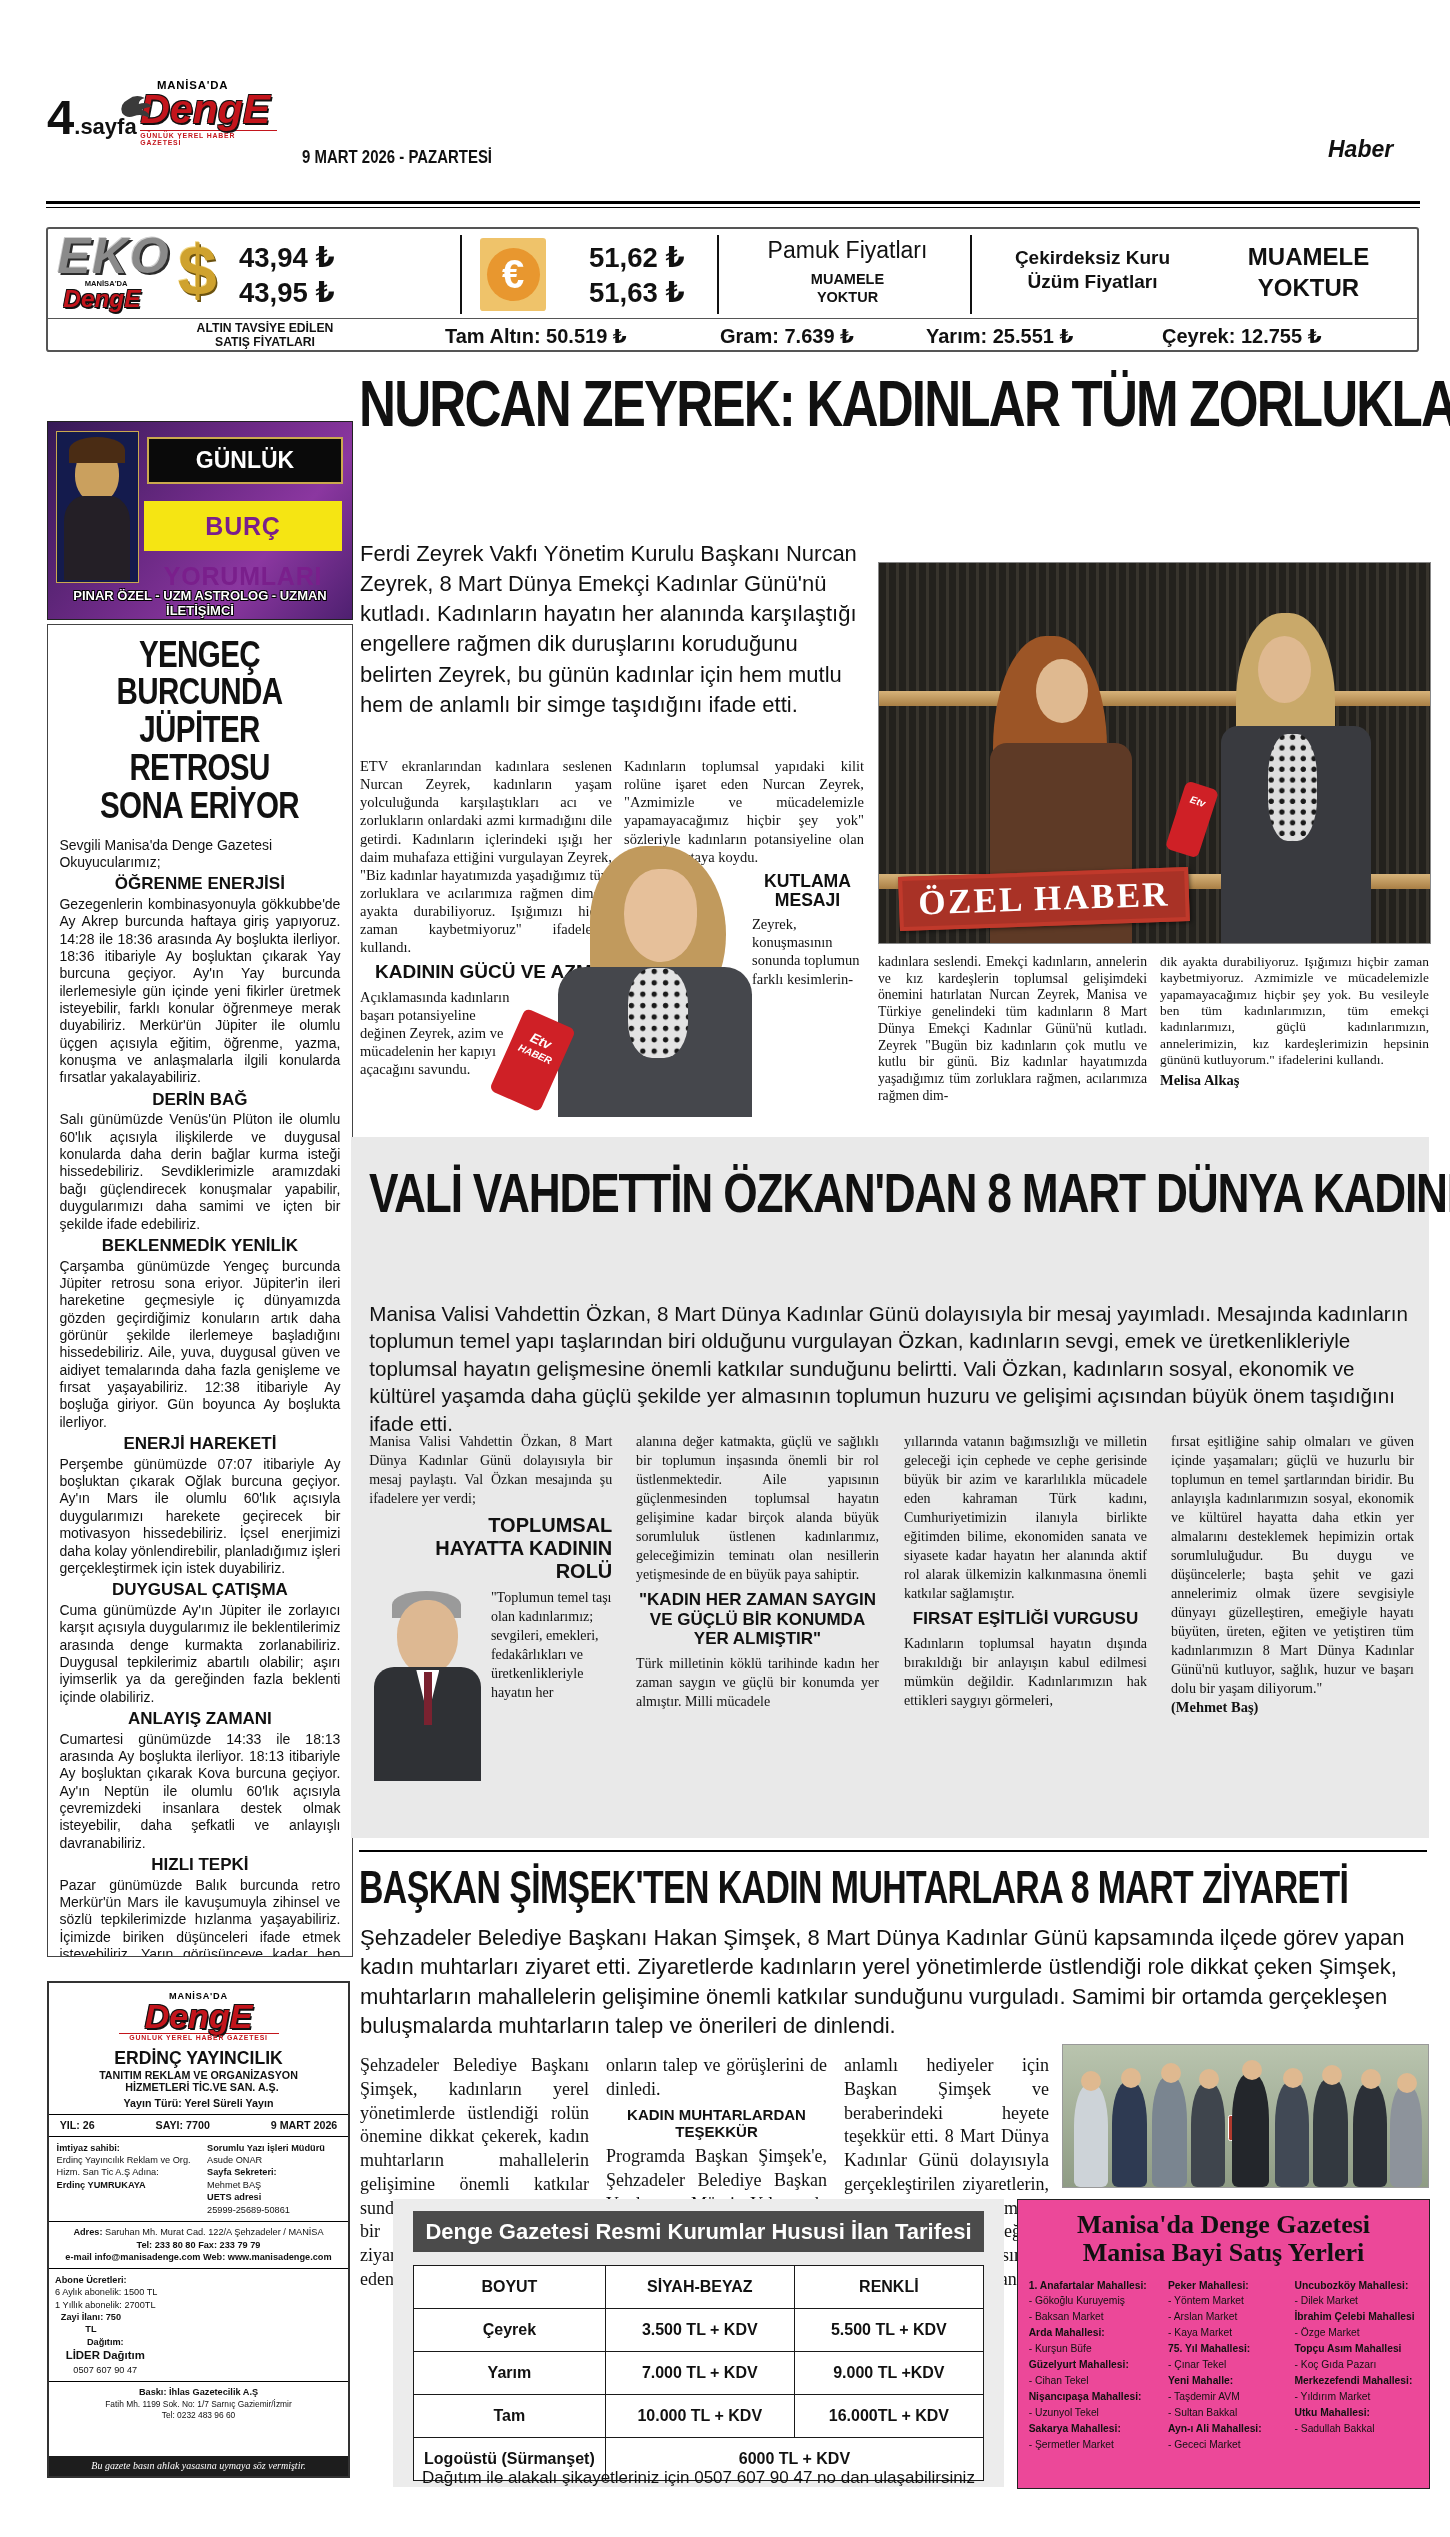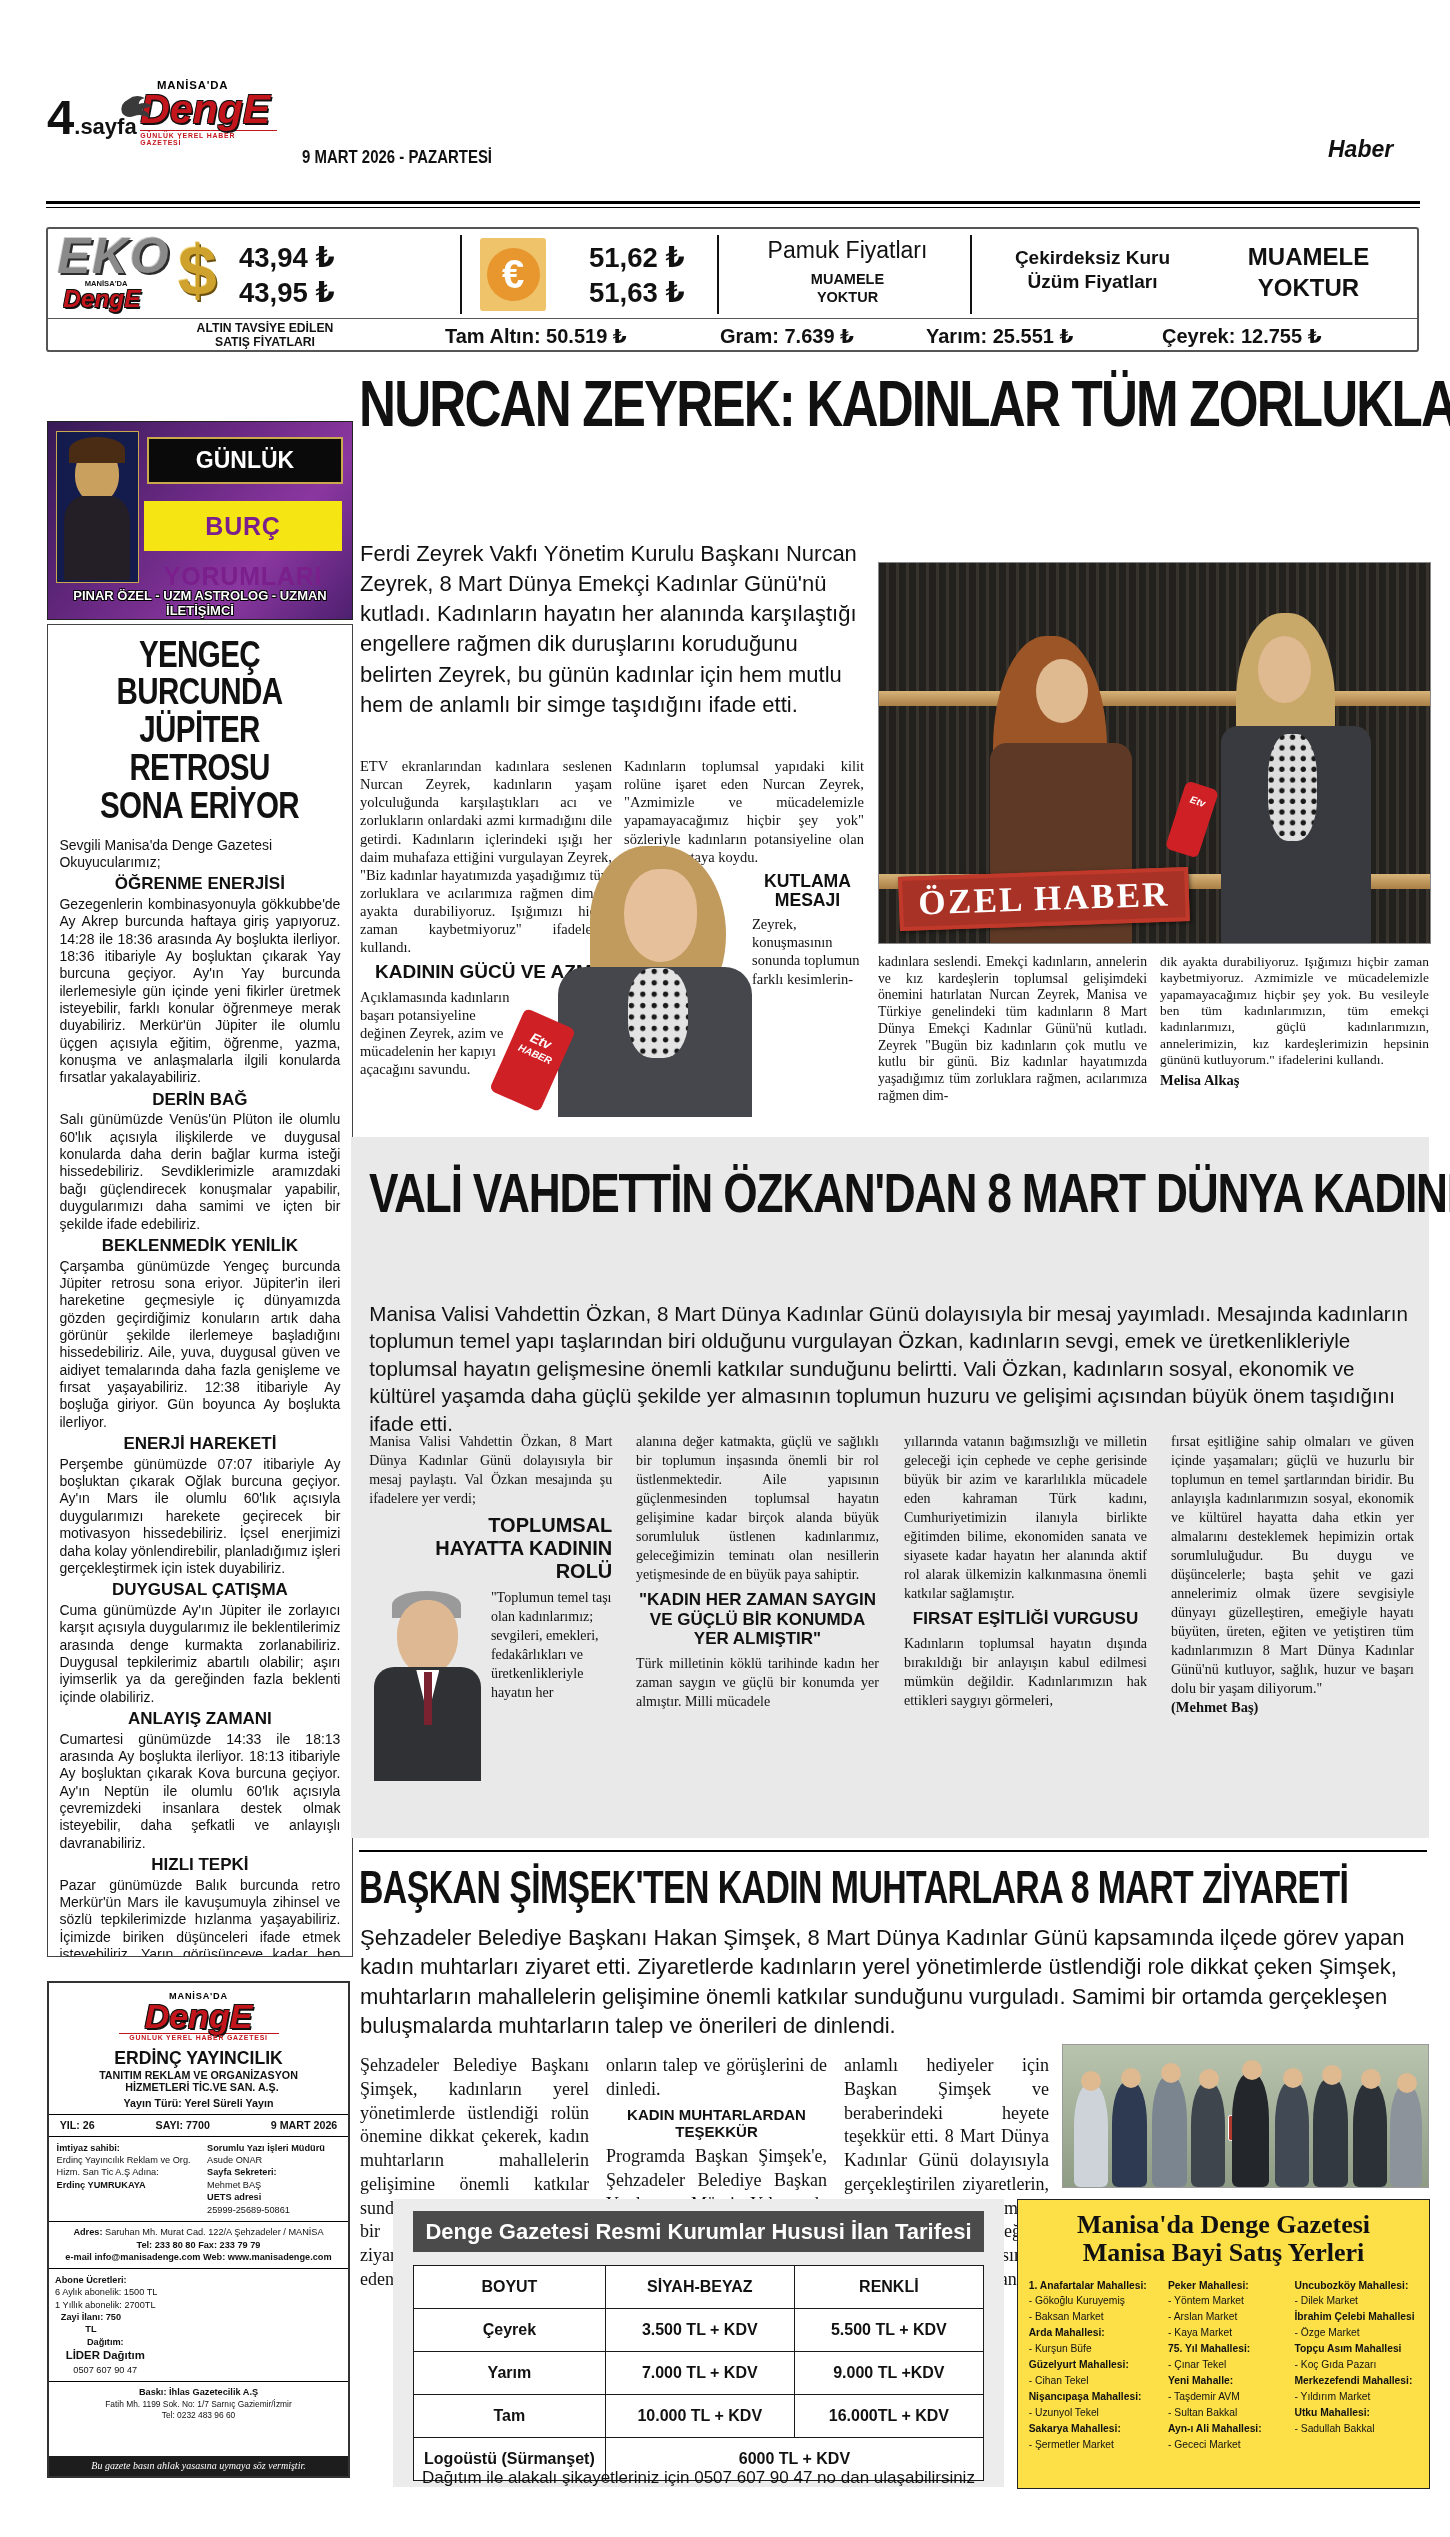--- a/index.html
+++ b/index.html
@@ -62,21 +62,21 @@
   .mic{background:#cf2026;border-radius:6.1px;color:#fff;font-weight:bold;font-style:italic;text-align:center;}
   .figure{position:absolute;border-radius:40% 40% 6.1px 6.1px;}
   .head{position:absolute;border-radius:50%;background:#dfb990;}
   
   .tarbox{background:#ececec;}
   .tartitle{background:#4b4b4b;color:#fff;font-size:22px;font-weight:bold;text-align:center;}
   .tartable{border-collapse:collapse;width:571px;background:#fff;}
   .tartable td{border:1.5px solid #1a1a1a;text-align:center;font-weight:bold;font-size:16px;height:40px;}
   .tarfoot{font-size:17px;text-align:center;}
   
-  .dealbox{border:1.5px solid #222;background:#fde047;}
+  .dealbox{border:1.5px solid #222;background:#ec4899;}
   .dealtitle{font-family:"Liberation Serif",serif;font-weight:bold;font-size:26px;line-height:1.08;text-align:center;}
   .d-h{font-weight:bold;font-size:10.3px;line-height:1.55;}
   .d-i{font-size:10.3px;line-height:1.55;}
   
   .kunye{border:2.3px solid #333;background:#fff;overflow:hidden;}
   .k-small{font-size:9.2px;line-height:1.35;}
   .k-hr{border-top:0.8px solid #000;margin:4.6px 0;}
   .ethics{background:#1d1d1d;color:#fff;font-style:italic;font-size:10px;text-align:center;
           font-family:"Liberation Serif",serif;}
 </style>

